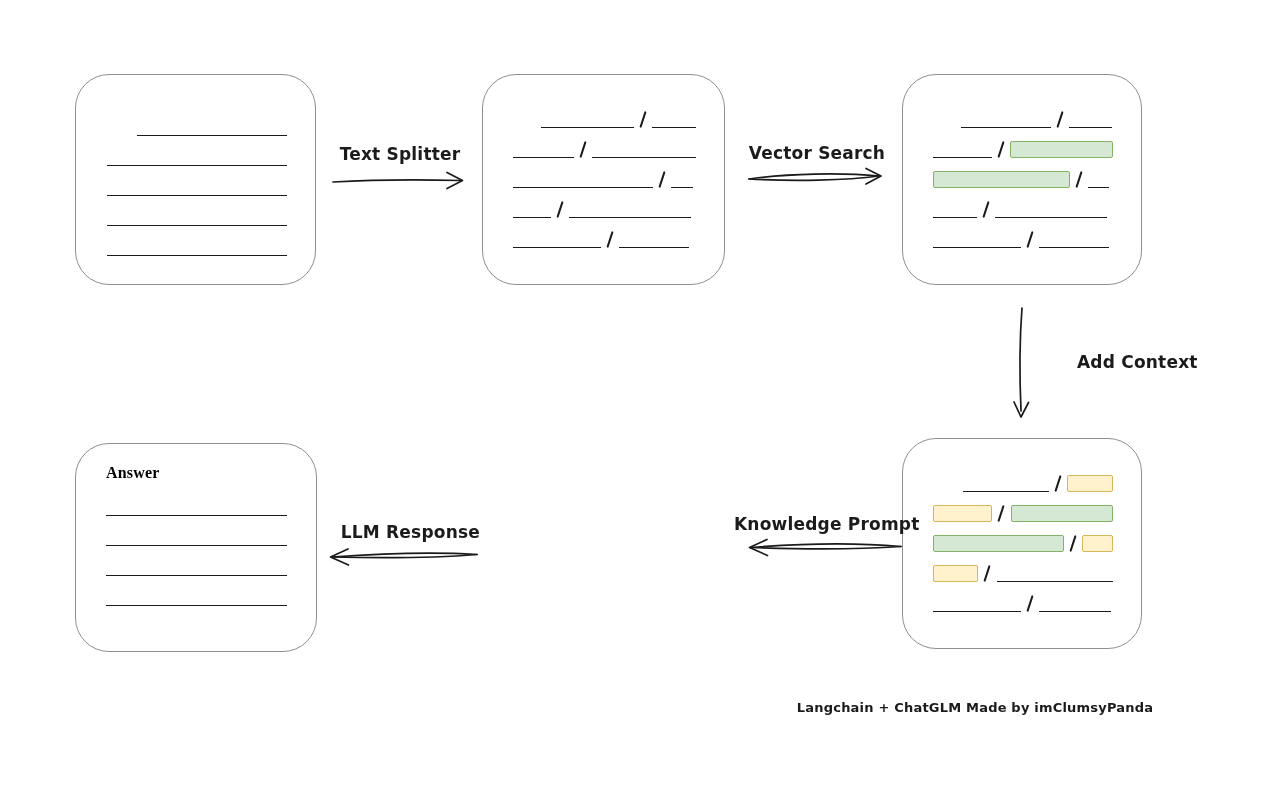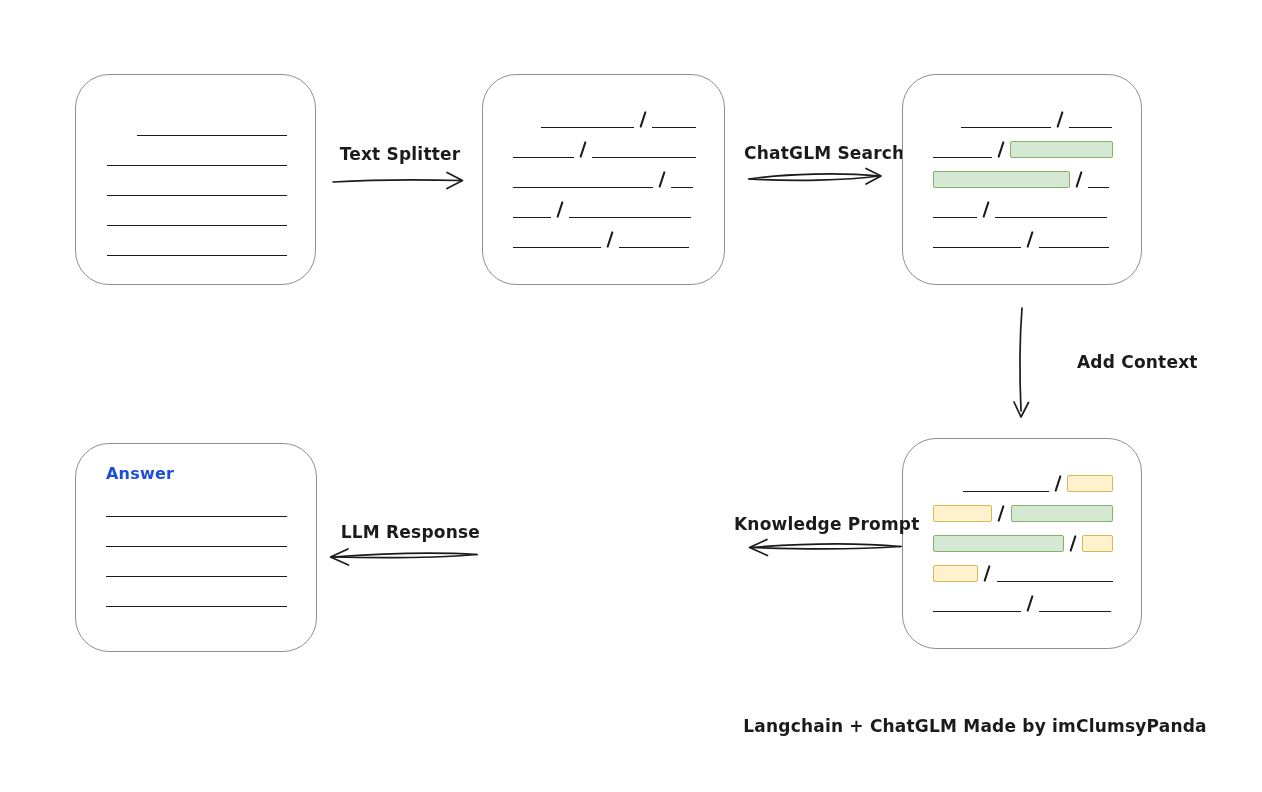--- a/index.html
+++ b/index.html
@@ -66,29 +66,30 @@
     stroke: #1b1b1b;
     stroke-width: 1.7;
     stroke-linecap: round;
     stroke-linejoin: round;
   }
 
   .node-label {
     font-size: 16px;
     font-weight: 600;
     letter-spacing: 0.2px;
-    color: #1d4ed8;
+    color: #000000;
+    font-family: Liberation Serif, serif;
   }
 
   .caption {
     position: absolute;
     left: 975px;
-    top: 716px;
+    top: 700px;
     transform: translateX(-50%);
-    font-size: 17px;
+    font-size: 13px;
     font-weight: 600;
     letter-spacing: 0.2px;
     white-space: nowrap;
     color: #1b1b1b;
   }
 
   
   .pad-doc   { padding: 45px 28px 0 31px; }
   .pad-chunk { padding: 37px 28px 0 30px; }
   .pad-label { padding: 20px 24px 0 30px; }
@@ -149,21 +150,21 @@
           <span class="seg-line" style="width: 122px;"></span>
         </div>
         <div class="row">
           <span class="seg-line" style="width: 88px;"></span>
           <span class="slash"></span>
           <span class="seg-line" style="width: 70px;"></span>
         </div>
       </div>
   </div>
 
-  <div class="arrow-label" style="left:744px; top:143px; width:146px;">ChatGLM Search</div>
+  <div class="arrow-label" style="left:744px; top:143px; width:146px;">Vector Search</div>
   <svg class="arrow-svg" style="left:746px; top:162px;" width="142" height="30" viewBox="0 0 142 30">
     <path d="M3,17 C42,11.5 95,10.5 133,14"></path>
     <path d="M3,17 C48,19.5 100,18.5 133,14"></path>
     <path d="M120,6.5 L135,14 L120,22"></path>
   </svg>
 
   <div class="node pad-chunk" style="left:902px; top:74px; width:240px; height:211px;">
     <div class="rows">
         <div class="row" style="margin-left: 28px;">
           <span class="seg-line" style="width: 90px;"></span>

